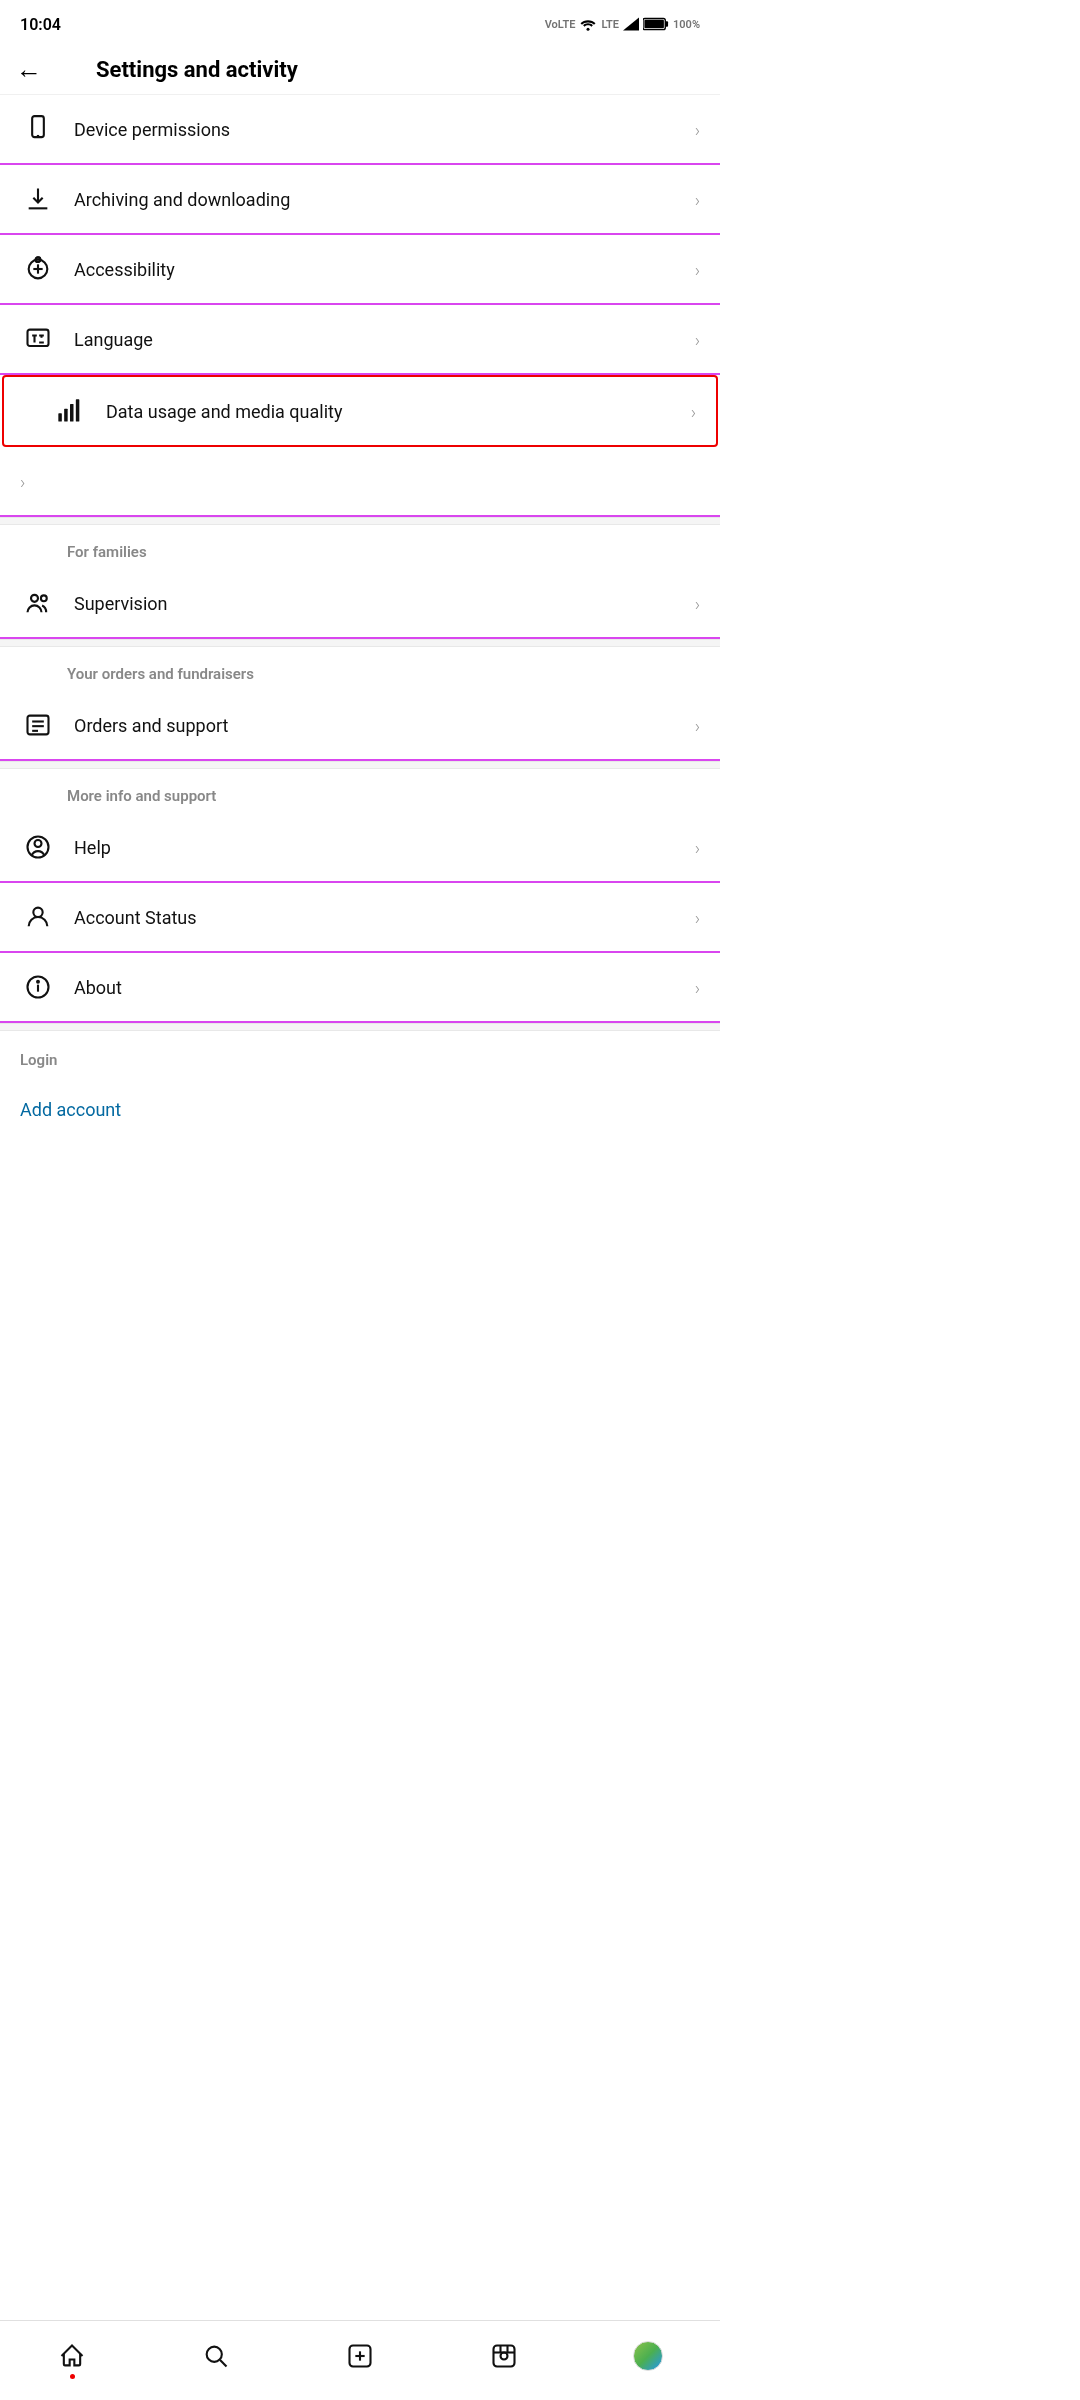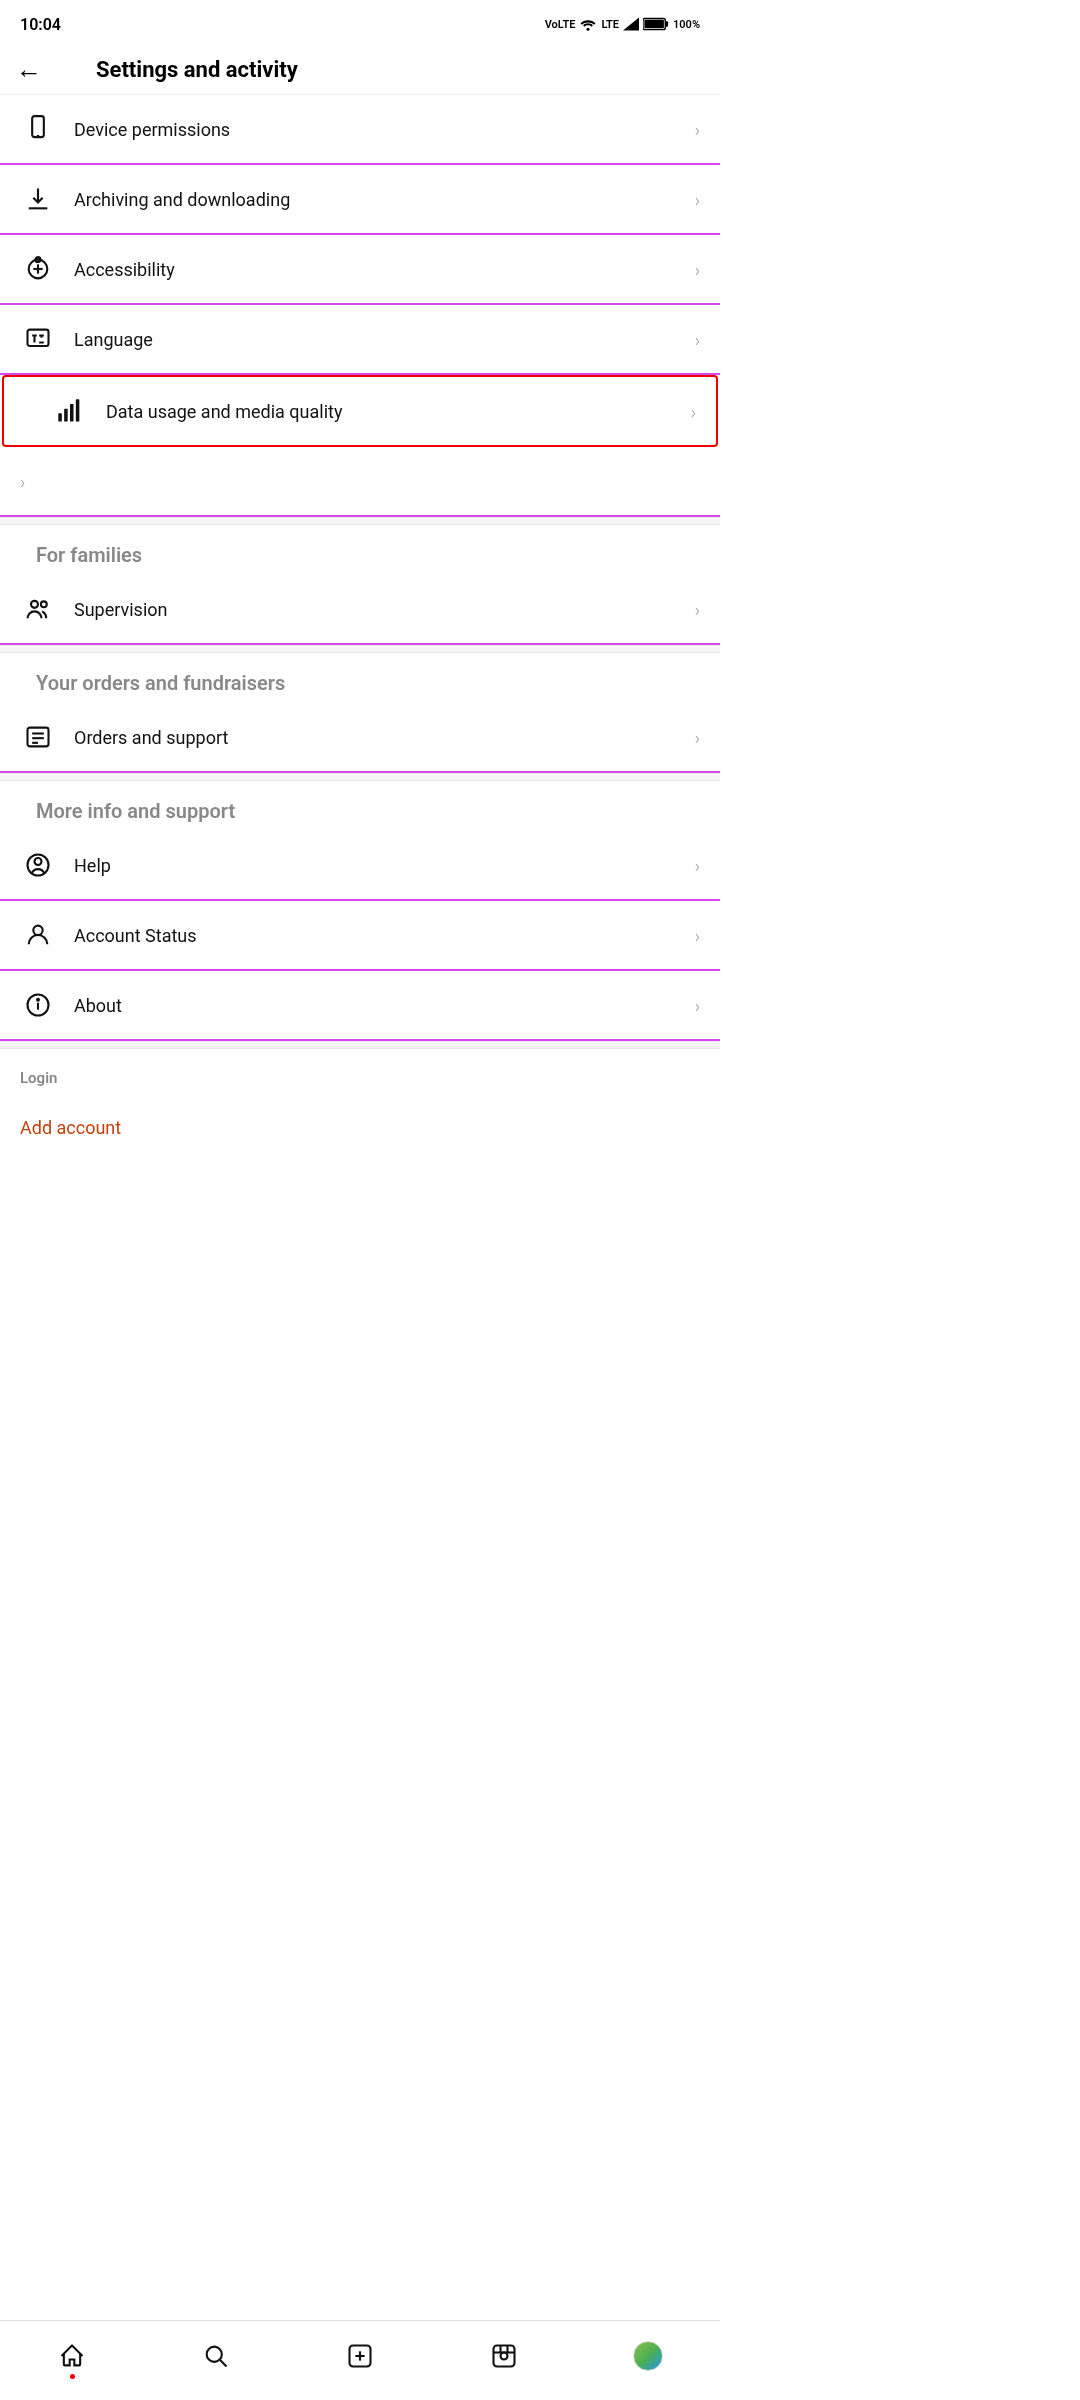--- a/index.html
+++ b/index.html
@@ -25,21 +25,21 @@
     .status-time {
       font-size: 16px;
       font-weight: 600;
       color: #000;
     }
     .status-icons {
       display: flex;
       align-items: center;
       gap: 4px;
       font-size: 12px;
-      color: #000000;
+      color: #737373;
     }
     .status-icons span {
       font-size: 11px;
       font-weight: 600;
     }
 
     
     .header {
       display: flex;
       align-items: center;
@@ -62,24 +62,25 @@
       margin-left: 38px;
     }
 
     
     .settings-list {
       background: #fff;
     }
 
     .section-header {
       padding: 18px 20px 8px 36px;
-      font-size: 20px;
+      font-size: 15px;
       font-weight: 600;
       color: #888;
       background: #fff;
+      margin-left: 31px;
     }
 
     .settings-item {
       display: flex;
       align-items: center;
       justify-content: space-between;
       padding: 16px 20px;
       background: #fff;
       border-bottom: 2px solid #d946ef;
       cursor: pointer;
@@ -139,21 +140,21 @@
       padding: 20px 20px 10px 20px;
     }
     .login-label {
       font-size: 15px;
       font-weight: 600;
       color: #888;
       margin-bottom: 22px;
     }
     .add-account-btn {
       font-size: 18px;
-      color: #c2410c;
+      color: #0369a1;
       font-weight: 400;
       padding: 8px 0;
       cursor: pointer;
     }
 
     
     .bottom-nav {
       position: fixed;
       bottom: 0;
       left: 0;

